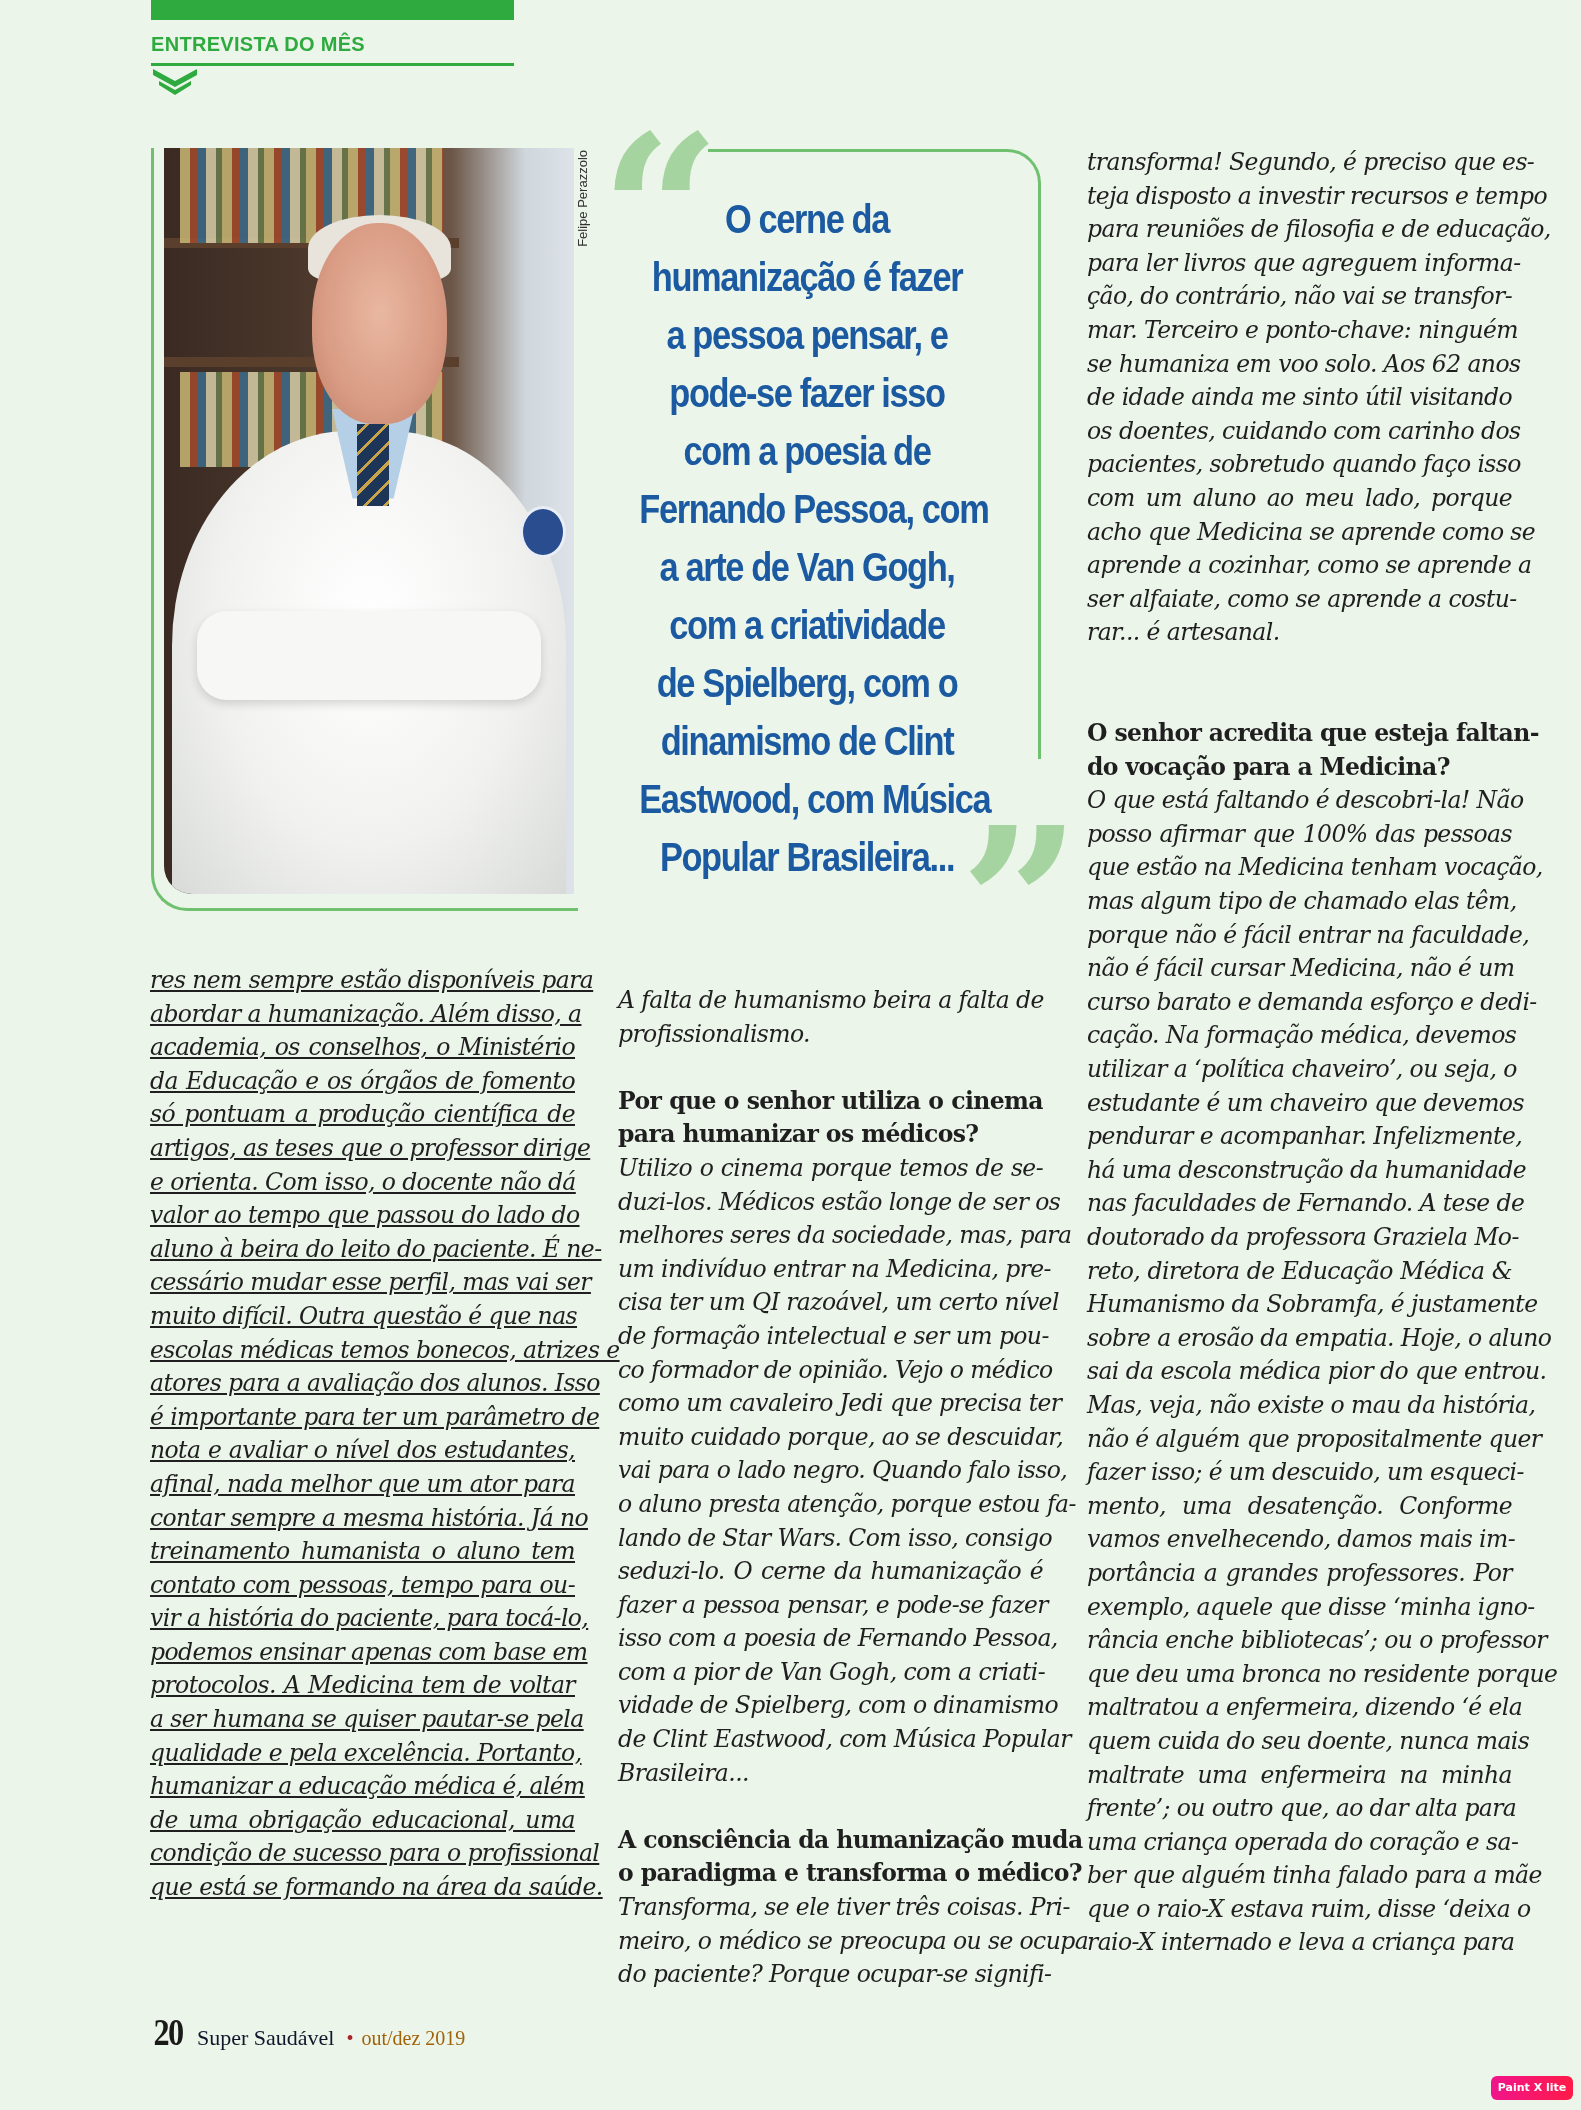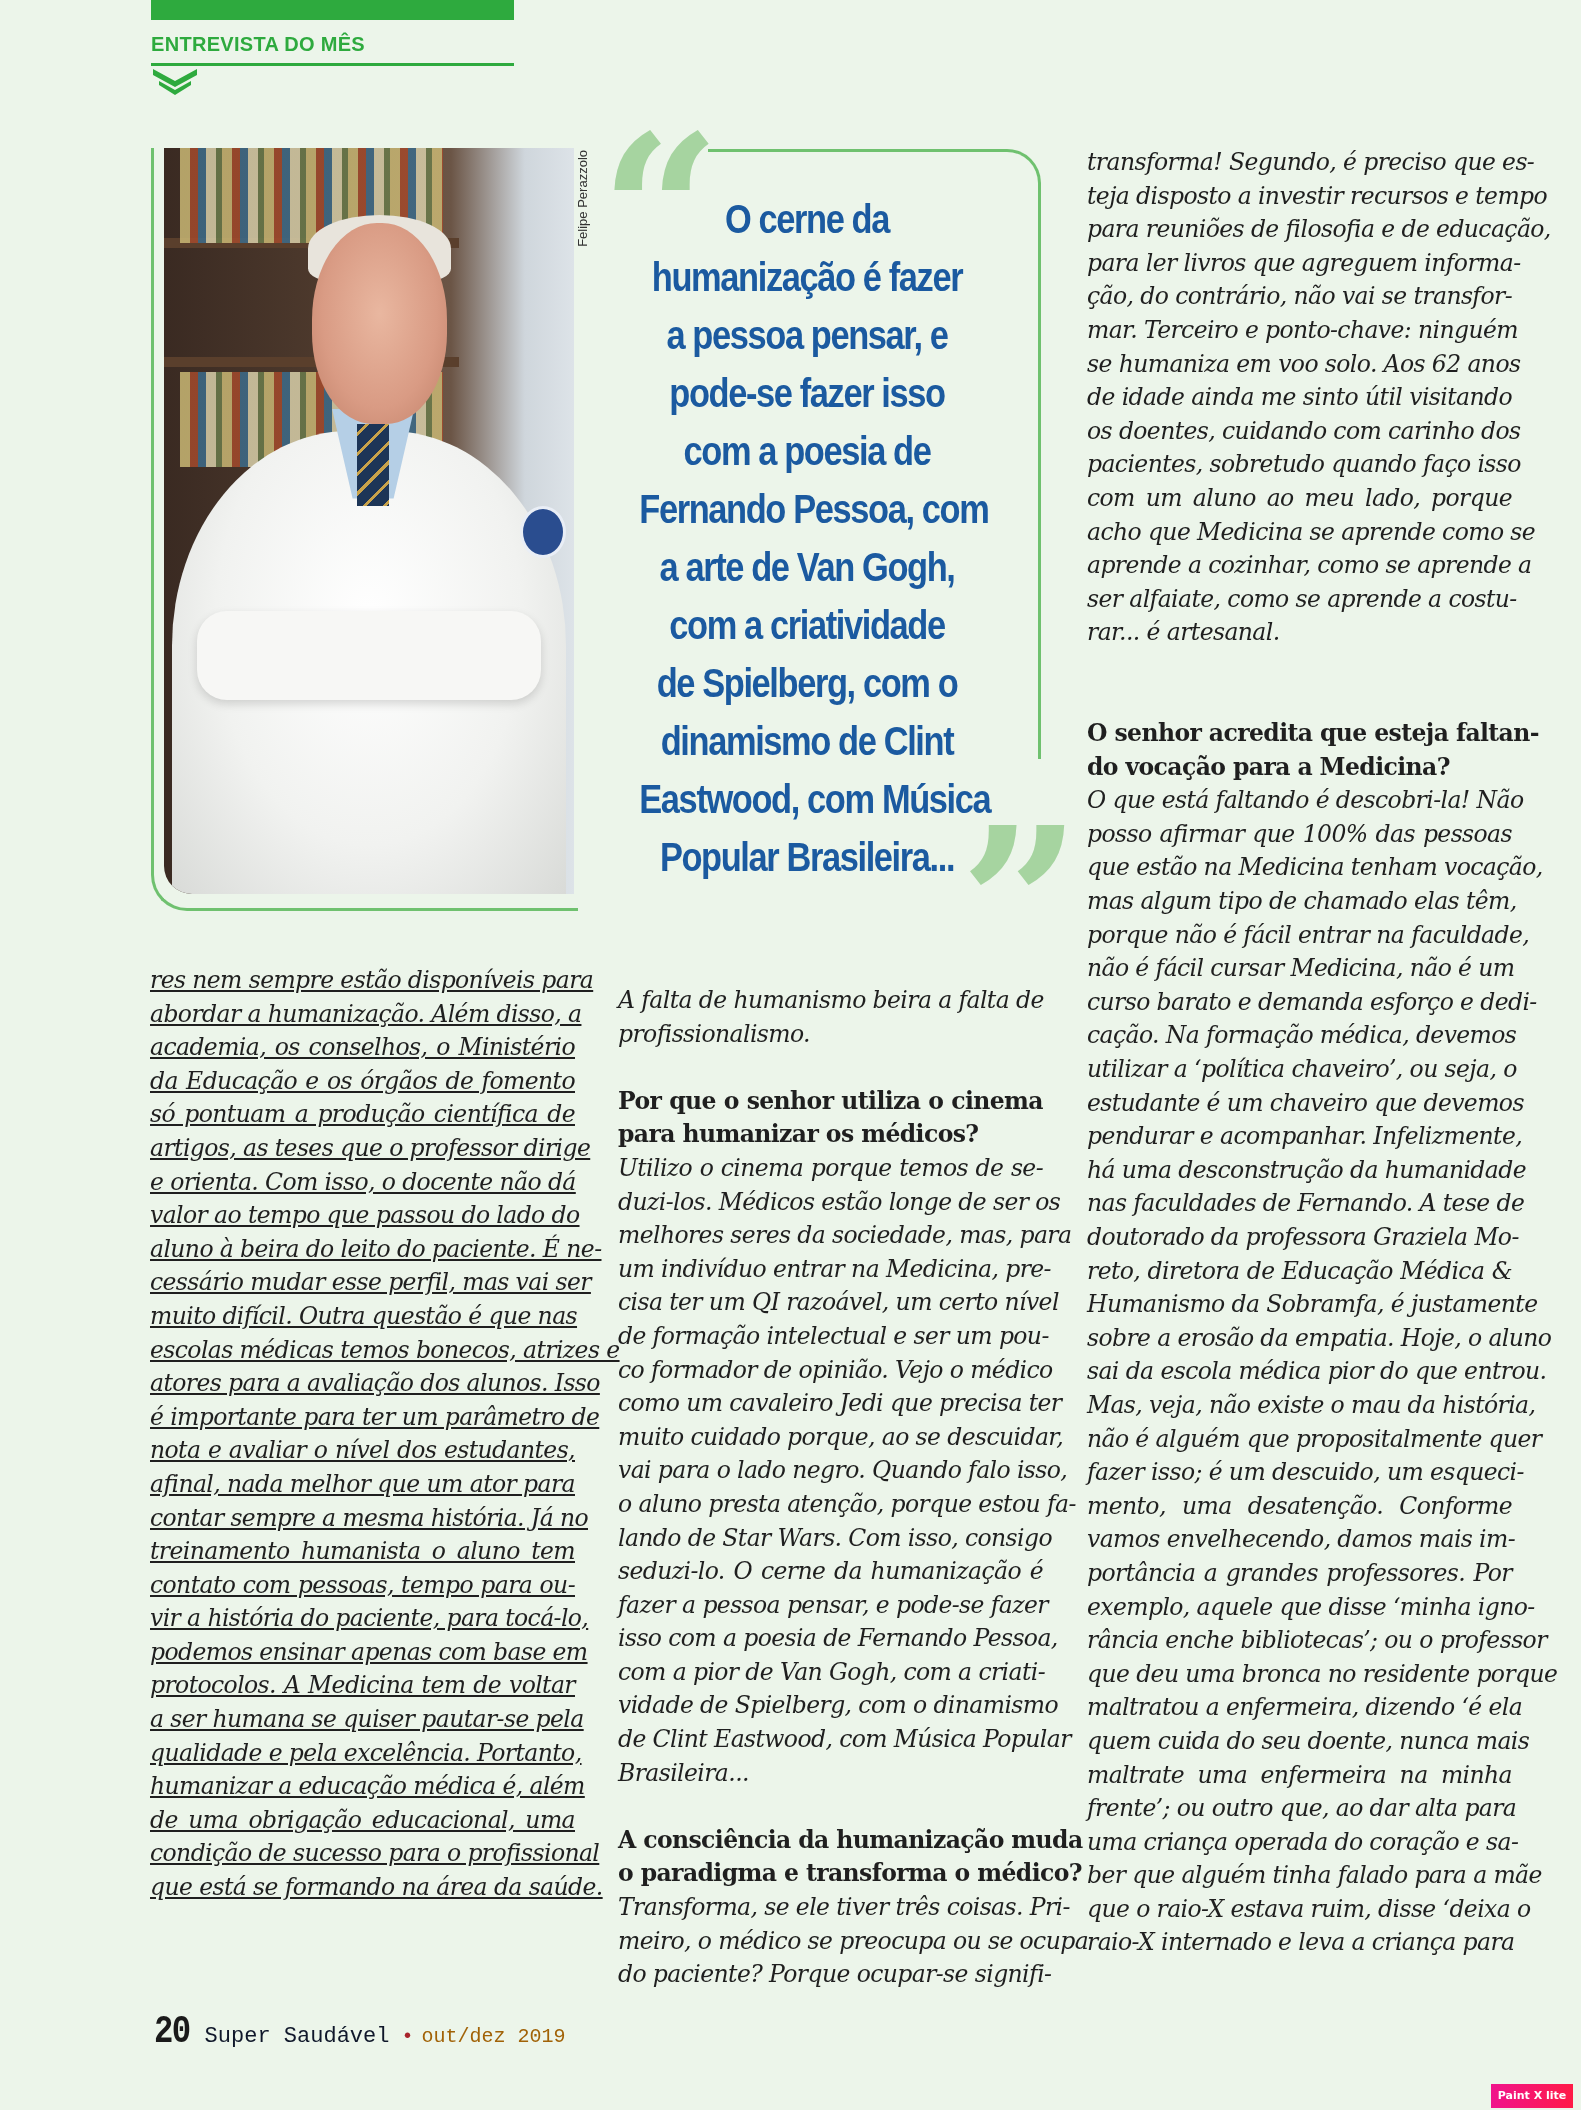--- a/index.html
+++ b/index.html
@@ -85,32 +85,32 @@
     .col .ln.last { text-align-last: left; }
     .col .q { font-style: normal; font-weight: bold; }
     .col .gap { display:block; height: 33.6px; }
     .col-left { left: 150px; top: 964px; width: 425px; text-decoration: underline; }
     .col-mid { left: 618px; top: 984px; width: 425px; }
     .col-right { left: 1087px; top: 146px; width: 425px; }
 
     .footer {
       position: absolute; left: 151px; top: 2010px;
       display: flex; align-items: baseline; gap: 12px;
-      font-family: Liberation Mono, monospace; white-space: nowrap;
+      font-family: Liberation Serif, serif; white-space: nowrap;
     }
     .footer .page { font-size: 38px; font-weight: bold; color: #1a1a1a; letter-spacing: -2px; transform: scaleX(.85); }
     .footer .mag { font-size: 22px; color: #0f172a; }
     .footer .dot { color: #a8242c; font-size: 20px; }
     .footer .date { font-size: 20px; color: #a16207; margin-left: -4px; }
 
     .badge {
       position: absolute; left: 1491px; top: 2076px; width: 82px; height: 24px;
-      background: linear-gradient(90deg,#f0148c,#ff1a47); border-radius: 0;
+      background: linear-gradient(90deg,#f0148c,#ff1a47); border-radius: 6px;
       color: #fff; font-family: "DejaVu Sans", sans-serif; font-weight: bold;
-      font-size: 11px; line-height: 24px; text-align: center; margin-top: 8px;
+      font-size: 11px; line-height: 24px; text-align: center;
     }
   </style>
 </head>
 <body>
 
 <div class="section-header">
   <div class="bar"></div>
   <div class="title">ENTREVISTA DO MÊS</div>
   <div class="rule"></div>
   <svg class="chevron" width="44" height="26" viewBox="0 0 44 26">

